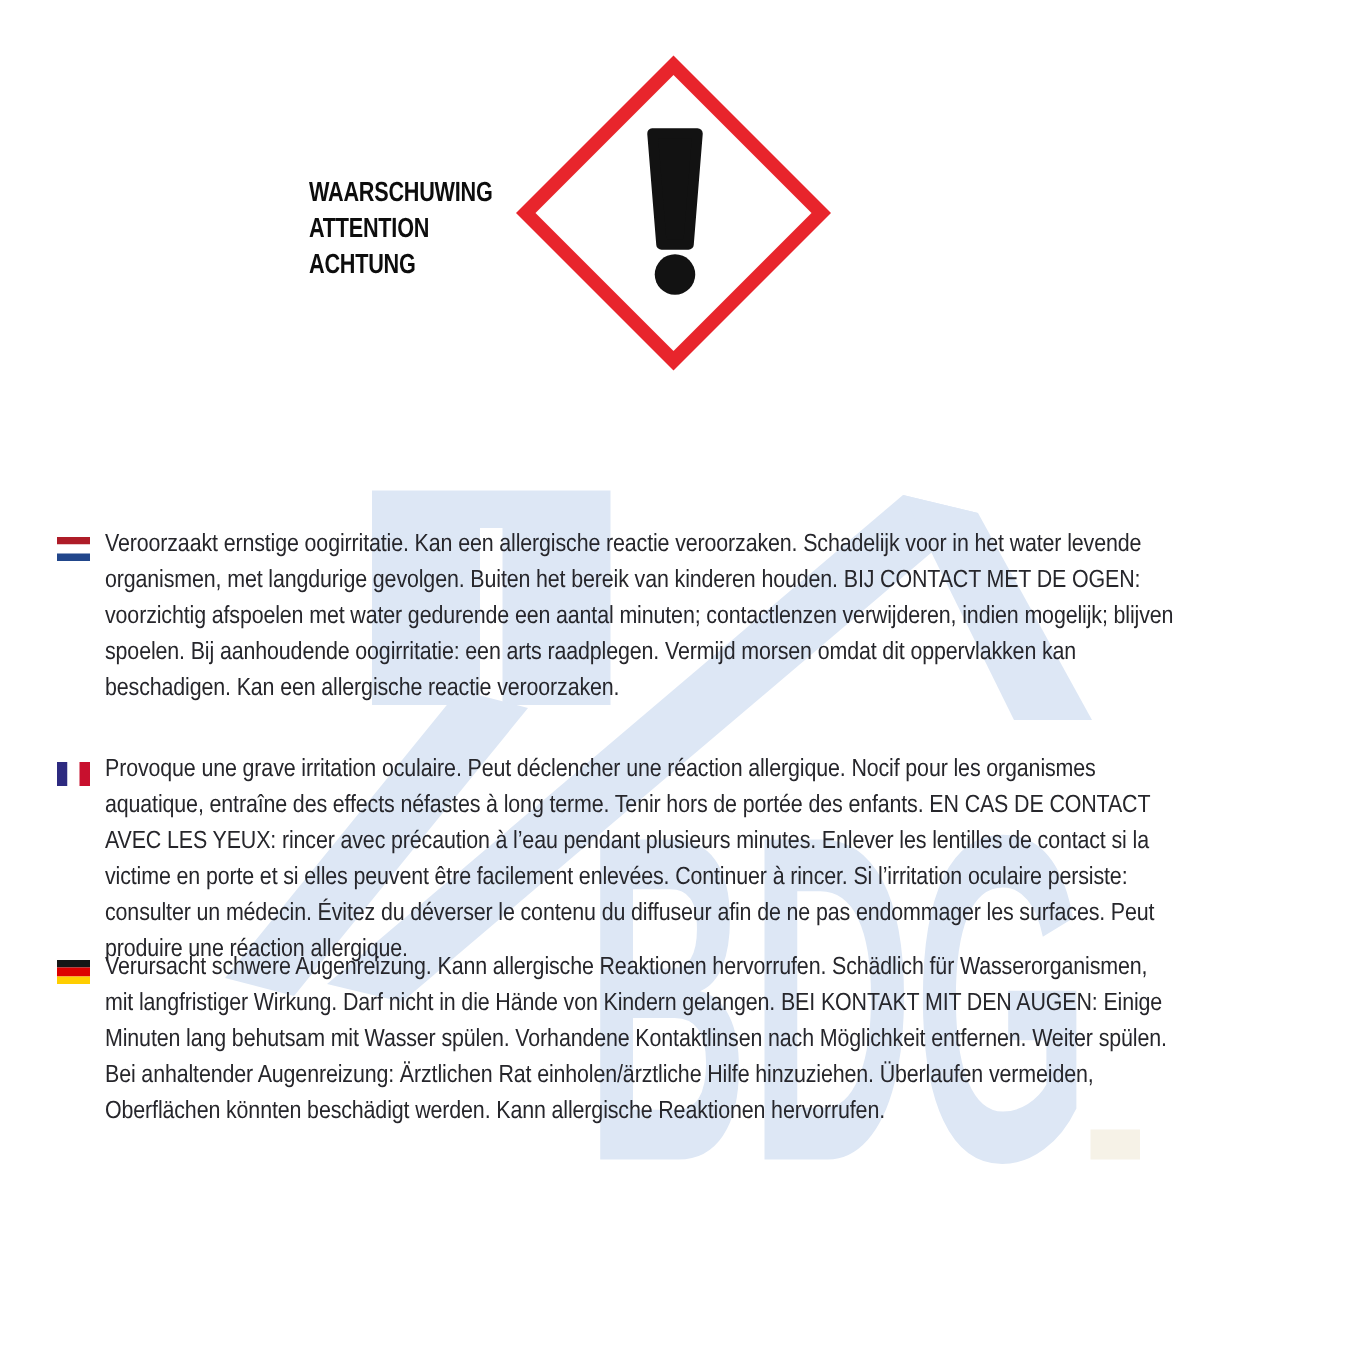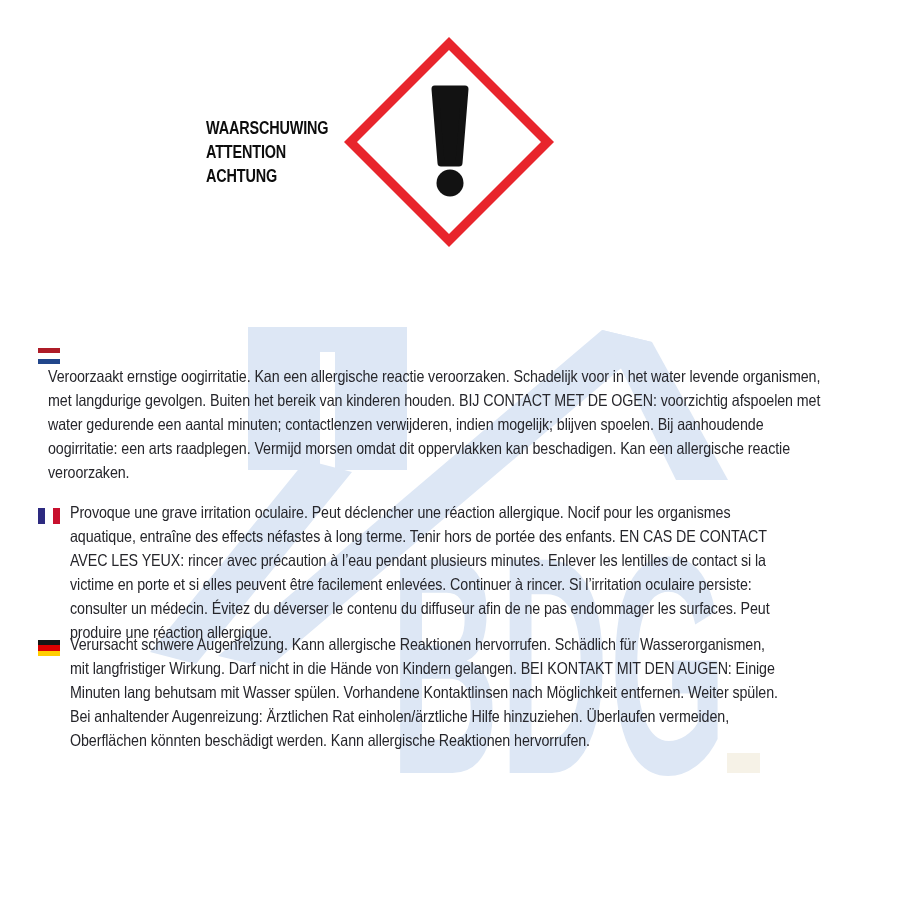--- a/index.html
+++ b/index.html
@@ -15,21 +15,21 @@
   
   .pictogram{position:absolute;left:343px;top:36px;width:212px;height:212px;z-index:2;}
   
   .signal{
     position:absolute;left:206px;top:116px;z-index:2;
     color:var(--signal-black,#0d0d0d);font-weight:bold;font-size:18.5px;line-height:24px;
     letter-spacing:-0.2px;transform:scaleX(0.78);transform-origin:left top;white-space:nowrap;
   }
   
   .lang-row{position:absolute;left:38px;display:flex;align-items:flex-start;z-index:2;width:860px;}
-  .row-nl{top:340px;flex-direction:column;}
+  .row-nl{top:350px;}
   .row-fr{top:500px;}
   .row-de{top:632px;}
   .flag{width:22px;height:16px;margin-top:8px;flex:none;display:flex;}
   .flag i{flex:1;display:block;}
   .flag-nl{flex-direction:column;}
   .flag-nl .s1{background:var(--nl-red,#ae1c28);}
   .flag-nl .s2{background:#ffffff;}
   .flag-nl .s3{background:var(--nl-blue,#21468b);}
   .flag-fr{flex-direction:row;}
   .flag-fr .s1{background:var(--fr-blue,#2d2a80);}

